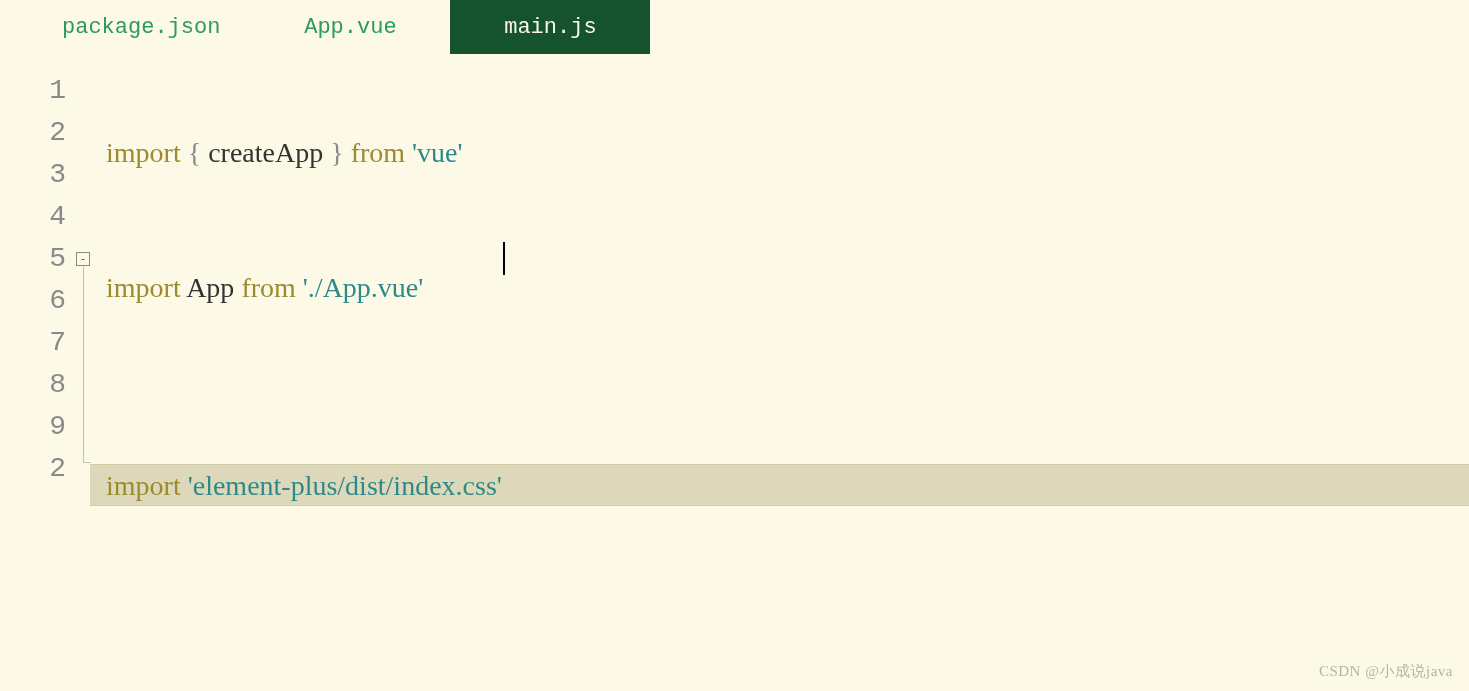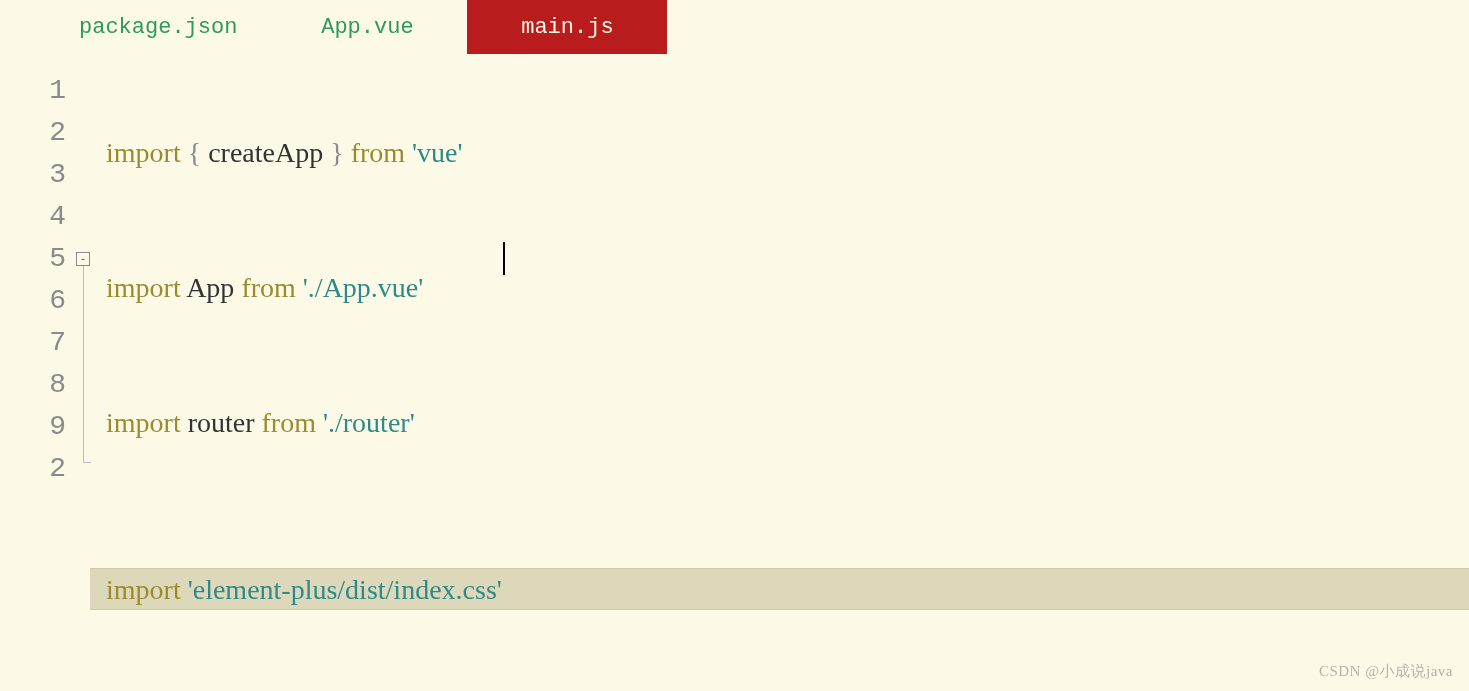--- a/index.html
+++ b/index.html
@@ -10,34 +10,34 @@
     background: #fcf9e7;
     width: 1469px;
     height: 691px;
     overflow: hidden;
     position: relative;
   }
   .tabs {
     display: flex;
     height: 54px;
     align-items: stretch;
-    padding-left: 49px;
+    padding-left: 32px;
   }
   .tab {
     display: flex;
     align-items: center;
     justify-content: center;
     min-width: 200px;
     padding: 0 30px;
     font-size: 22px;
     cursor: pointer;
     color: #2e9a5d;
   }
   .tab.active {
-    background: #b91c1c;
+    background: #14532d;
     color: #faf7e4;
   }
   .editor {
     display: flex;
     padding-top: 16px;
     font-size: 28px;
   }
   .gutter {
     width: 76px;
     padding-right: 10px;
@@ -146,21 +146,20 @@
     <div class="fold-icon" style="top:182px">-</div>
     <div class="fold-line-v" style="top:196px;height:196px"></div>
     <div class="fold-line-h" style="top:392px"></div>
   </div>
 
   <div class="code">
     <div class="line"><span class="kw-import">import</span><span class="punct"> { </span><span class="ident">createApp</span><span class="punct"> } </span><span class="kw-from">from</span><span> </span><span class="str">'</span><span class="str">vue</span><span class="str">'</span></div>
 
     <div class="line"><span class="kw-import">import</span><span> </span><span class="ident">App</span><span> </span><span class="kw-from">from</span><span> </span><span class="str">'</span><span class="str">./App.vue</span><span class="str">'</span></div>
 
-    <div class="line"><span class="kw-import">import</span><span> </span><span class="ident">router</span><span> </span><span class="kw-from">from</span><span> </span><span class="str">'</span><span class="str">./router</span><span class="str">'</span></div>
 
 
     <div class="line highlight"><span class="kw-import">import</span><span> </span><span class="str">'</span><span class="str">element-plus/dist/index.css</span><span class="str">'</span></div>
 
     
 
     
 
     
 

